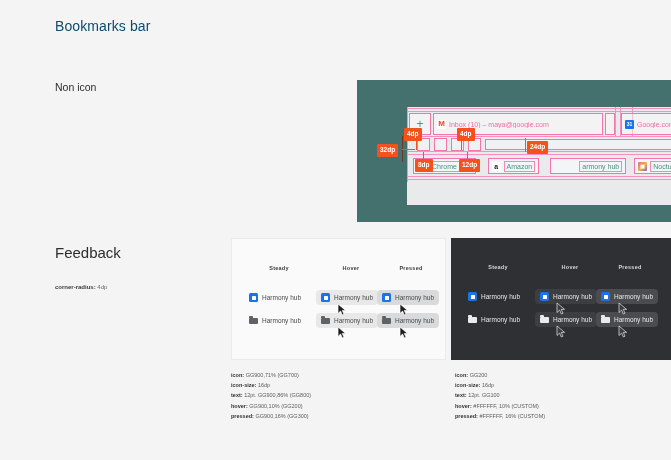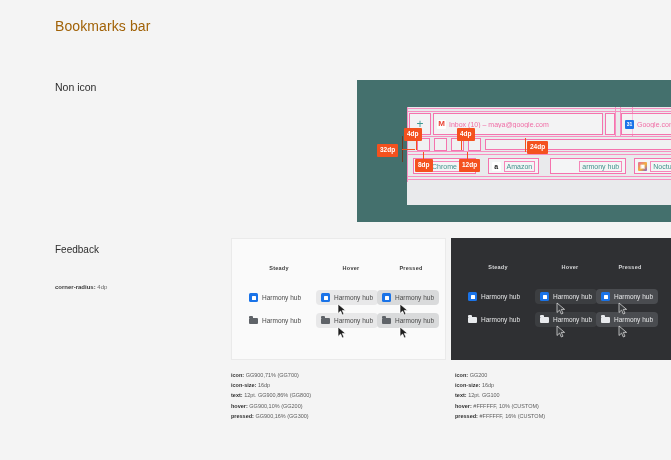--- a/index.html
+++ b/index.html
@@ -9,32 +9,32 @@
     font-family: "Liberation Sans", sans-serif;
     position: relative;
     overflow: hidden;
   }
 
   
   #page-title {
     position: absolute;
     left: 55px; top: 18px;
     font-size: 14px;
-    color: #a16207;
+    color: #0c4a6e;
     letter-spacing: .1px;
   }
 
   
   .section-label {
     position: absolute;
     font-size: 10.5px;
     color: #2d2d2d;
   }
   #label-nontouch { left: 55px; top: 81px; }
-  #label-feedback { left: 55px; top: 244px; font-size: 10px; }
+  #label-feedback { left: 55px; top: 244px; font-size: 15px; }
 
   #corner-radius-spec {
     position: absolute;
     left: 55px; top: 284px;
     font-size: 6px;
     color: #6b6b6b;
   }
   #corner-radius-spec b { color: #3c3c3c; font-weight: bold; }
 
   

